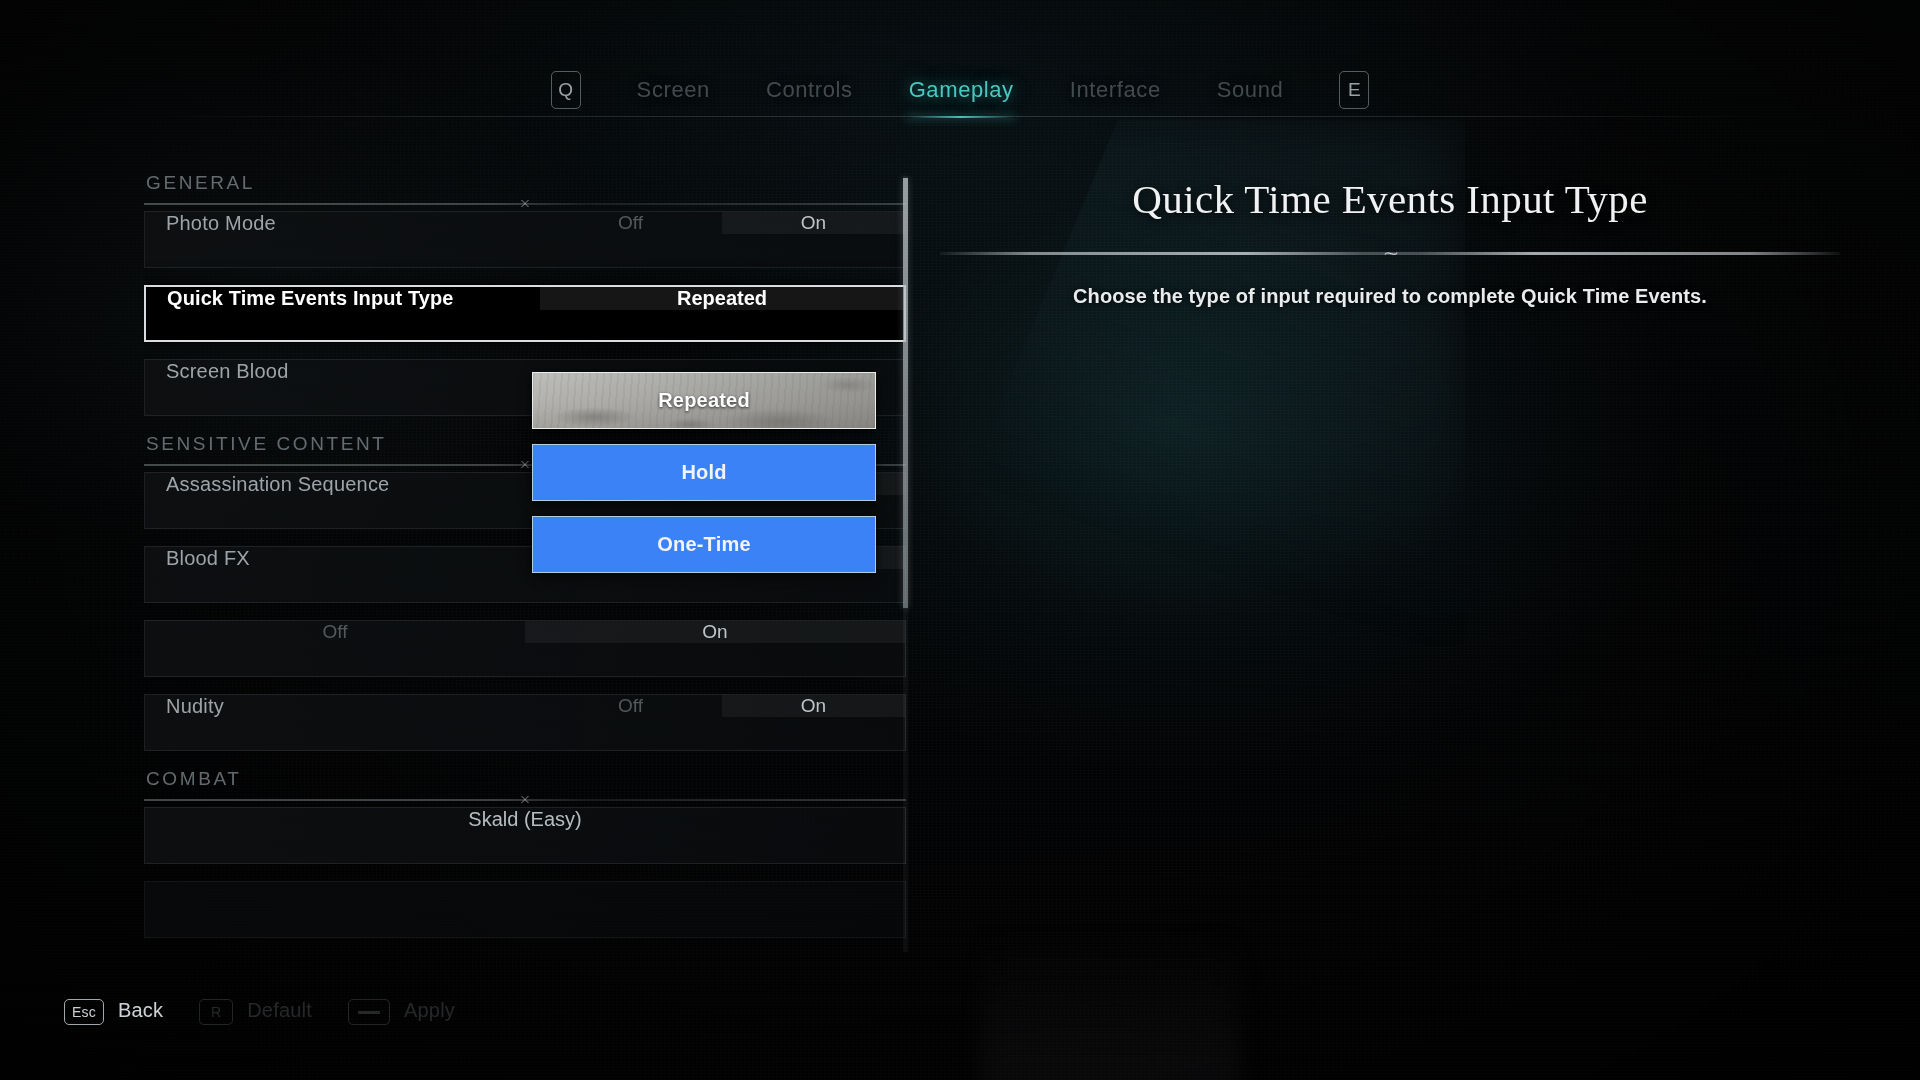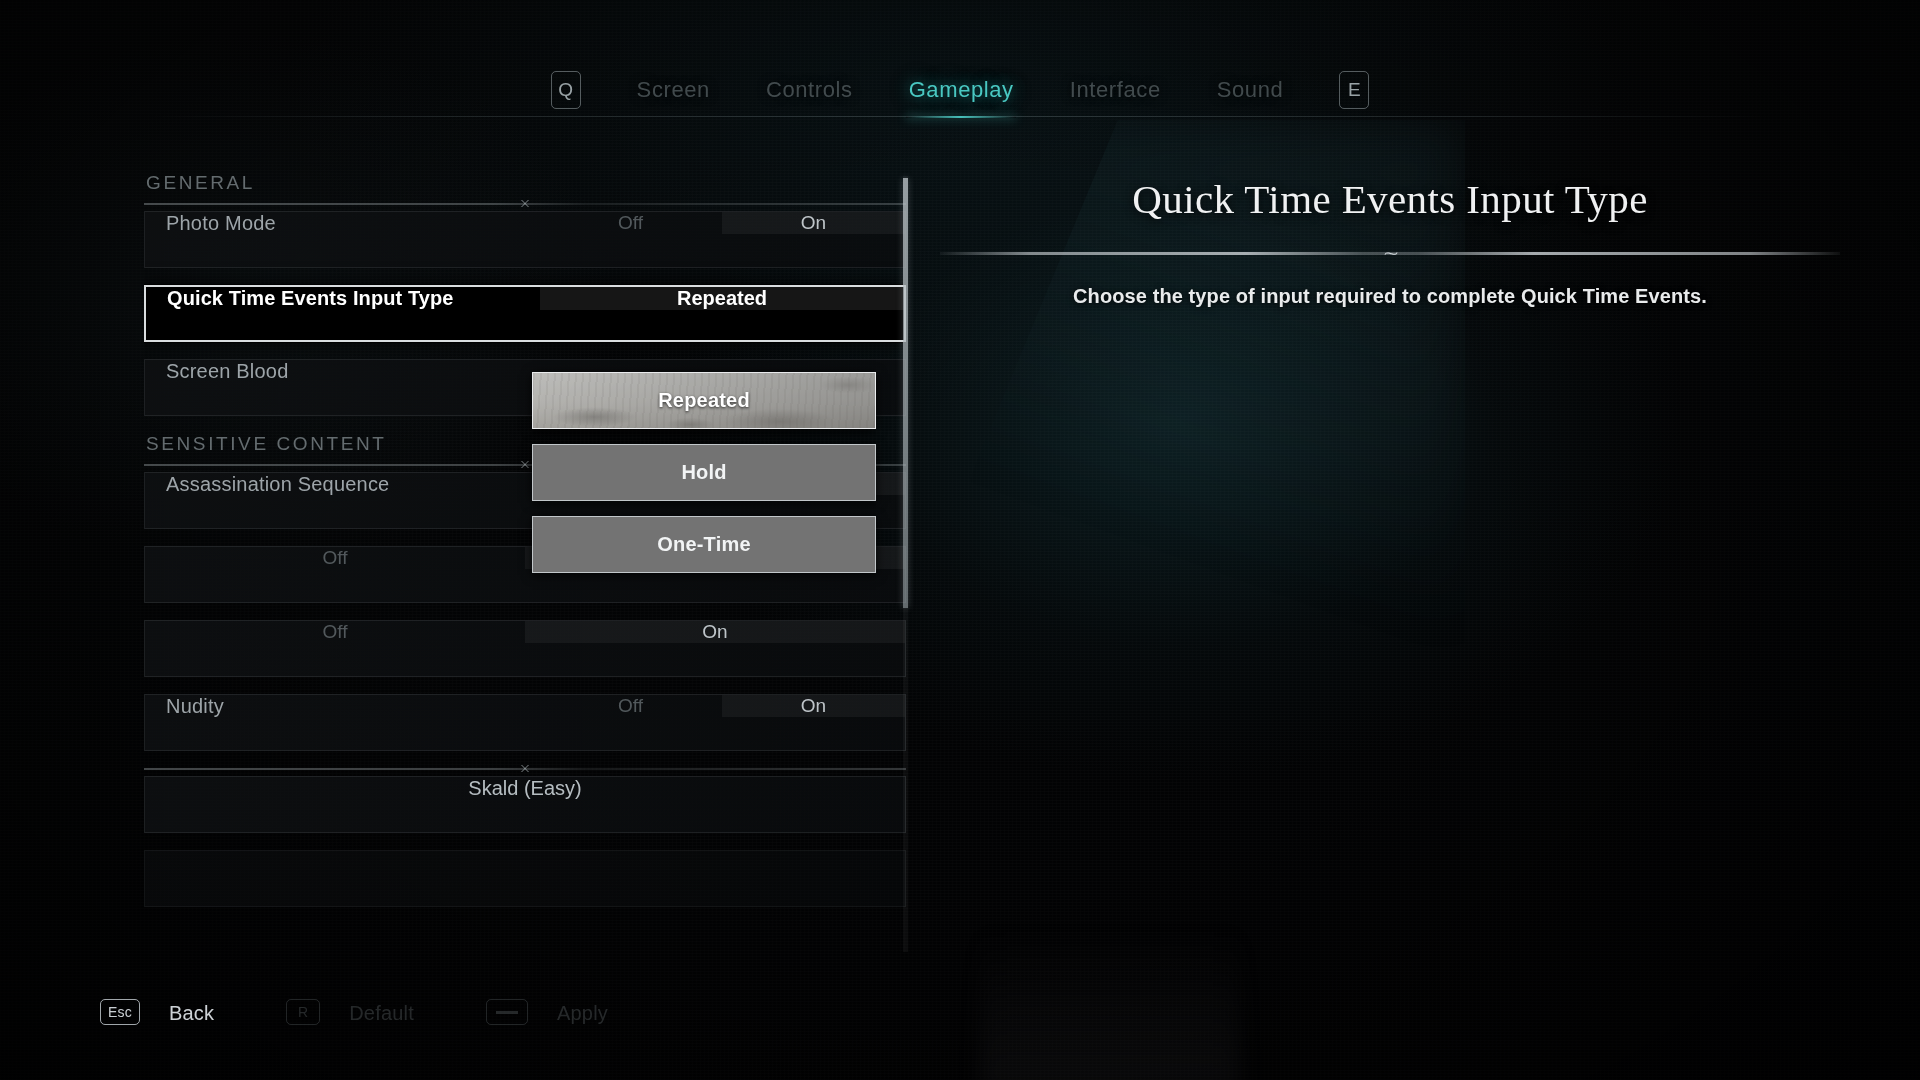--- a/index.html
+++ b/index.html
@@ -232,21 +232,21 @@
     position: absolute;
     left: 532px;
     top: 372px;
     width: 344px;
     z-index: 20;
   }
   .dd-option {
     height: 57px;
     margin-bottom: 15px;
     border: 1.6px solid rgba(214,220,224,0.80);
-    background: #737373;
+    background: #3b82f6;
     display: flex;
     align-items: center;
     justify-content: center;
     font-size: 20px;
     font-weight: bold;
     color: #f2f4f5;
     letter-spacing: 0.2px;
     box-shadow: 0 2px 10px rgba(0,0,0,0.85);
     position: relative;
     overflow: hidden;
@@ -346,23 +346,22 @@
   #footer {
     position: absolute;
     left: 64px; bottom: 55px;
     display: flex;
     align-items: center;
     gap: 36px;
     z-index: 8;
   }
   .footer-item {
     display: flex;
-    align-items: flex-end;
-    gap: 29px;
-    margin-left: 36px;
+    align-items: flex-start;
+    gap: 14px;
   }
   .key-cap {
     min-width: 34px;
     height: 26px;
     padding: 0 7px;
     border: 1.4px solid rgba(200,208,212,0.80);
     border-radius: 5px;
     display: flex; align-items: center; justify-content: center;
     font-size: 14px;
     color: rgba(218,224,228,0.92);
@@ -443,20 +442,21 @@
 
   <div class="row">
     <div class="row-label">Assassination Sequence</div>
     <div class="row-control">
       <div class="toggle-half">Off</div>
       <div class="toggle-half selected">On</div>
     </div>
   </div>
 
   <div class="row">
+    <div class="row-label">Blood FX</div>
     <div class="row-control">
       <div class="toggle-half">Off</div>
       <div class="toggle-half selected">On</div>
     </div>
   </div>
 
   <div class="row">
     <div class="row-control">
       <div class="toggle-half">Off</div>
       <div class="toggle-half selected">On</div>
@@ -465,20 +465,21 @@
 
   <div class="row">
     <div class="row-label">Nudity</div>
     <div class="row-control">
       <div class="toggle-half">Off</div>
       <div class="toggle-half selected">On</div>
     </div>
   </div>
 
   <div class="section-head">
+    <div class="section-title">COMBAT</div>
     <div class="section-rule"></div>
   </div>
 
   <div class="row">
     <div class="row-control">
       <div class="row-value">Skald (Easy)</div>
     </div>
   </div>
 
   <div class="row" style="opacity:0.6;">

